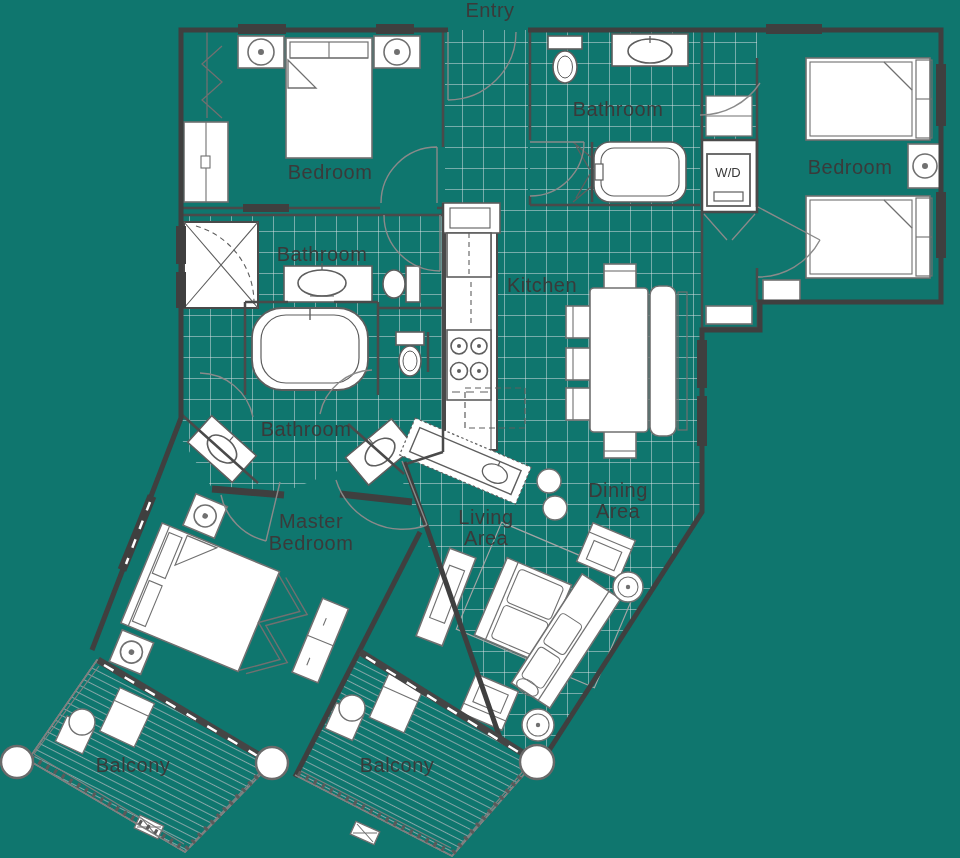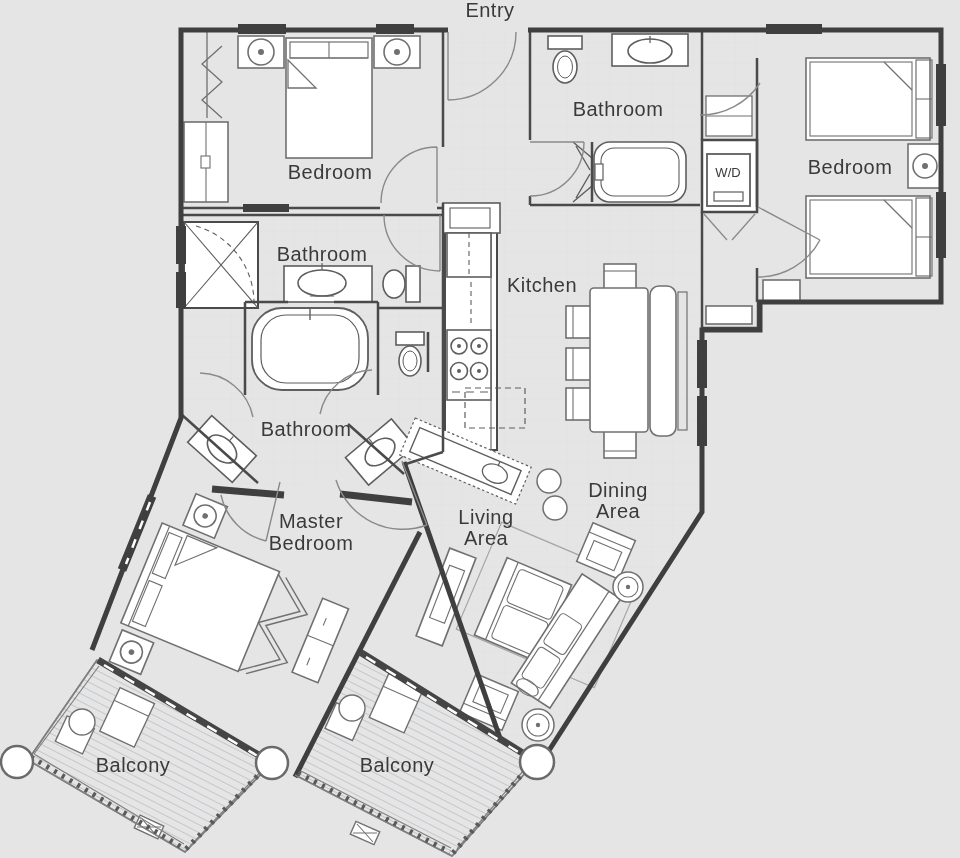--- a/index.html
+++ b/index.html
@@ -1,16 +1,16 @@
 <!DOCTYPE html>
 <html><head>
 <meta charset="utf-8">
 <style>
   html,body{margin:0;padding:0;background:#fff;}
-  #stage{position:relative;width:960px;height:858px;background:#e5e5e5;overflow:hidden;
+  #stage{position:relative;width:960px;height:858px;background:#0f766e;overflow:hidden;
          font-family:"Liberation Sans", sans-serif;}
   svg{display:block;}
   text{font-family:"Liberation Sans", sans-serif; fill:#3a3a3a;}
   .room-label{font-size:20px; letter-spacing:0.5px;}
   .small-label{font-size:13px;}
 </style>
 </head>
 <body>
 
 <div id="stage">

